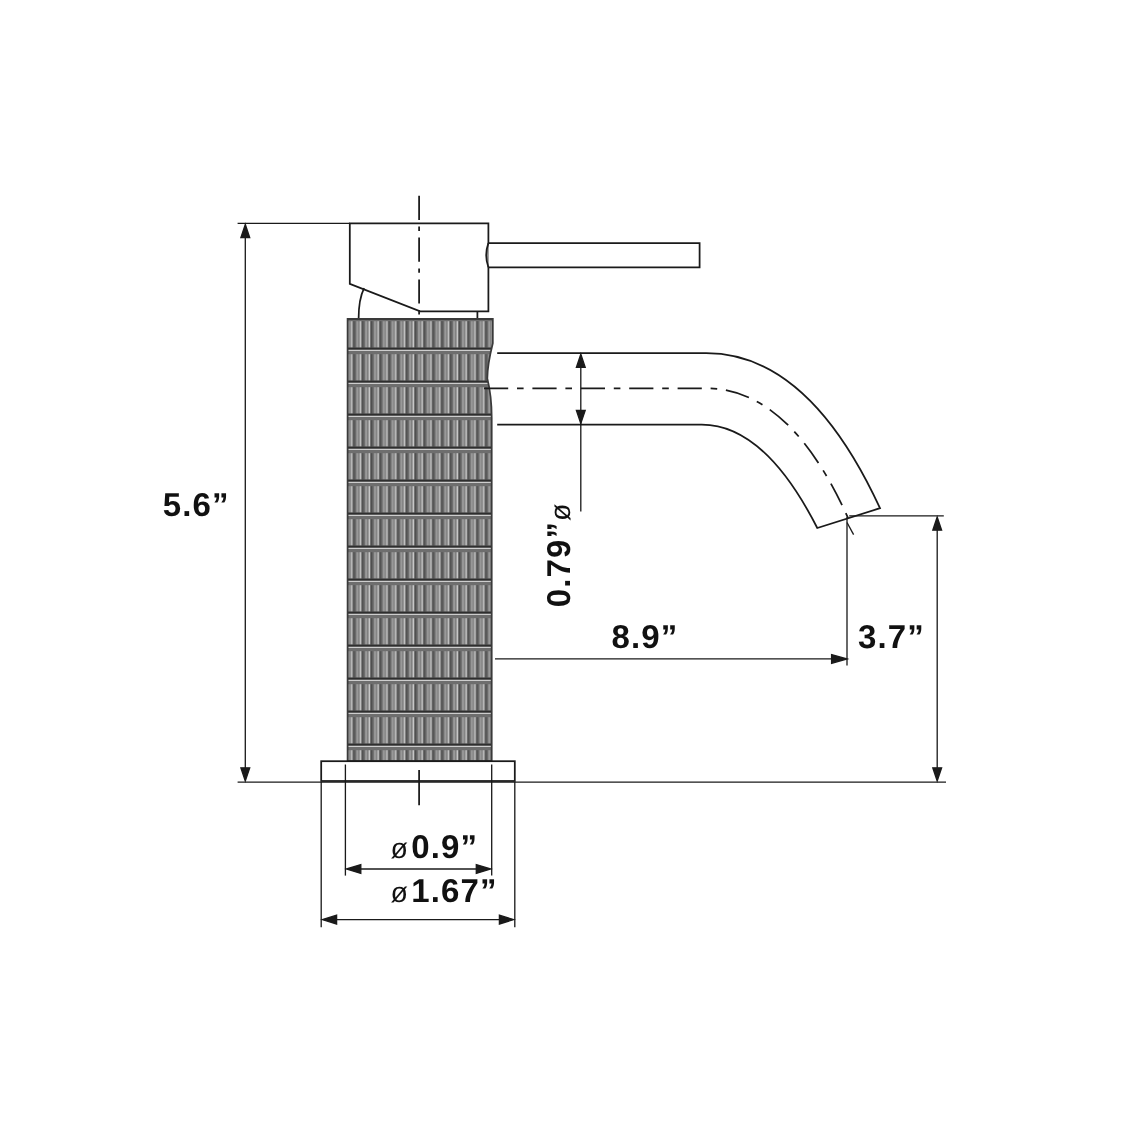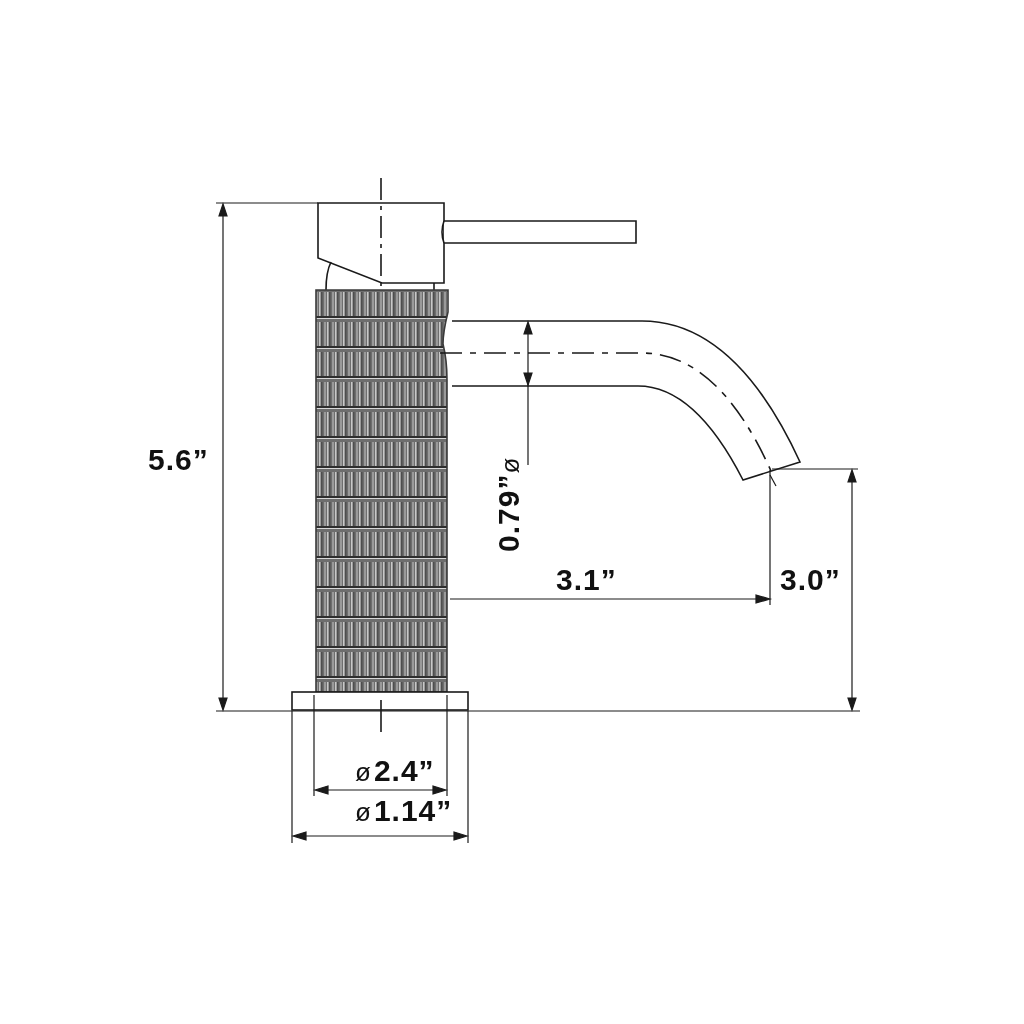--- a/index.html
+++ b/index.html
@@ -107,26 +107,26 @@
 
 <div class="dim-label" id="lbl-height">
   <span>5.6”</span>
 </div>
 
 <div class="dim-label" id="lbl-spout-dia">
   <span>0.79”</span><span class="phi">ø</span>
 </div>
 
 <div class="dim-label" id="lbl-reach">
-  <span>3.1”</span>
+  <span>8.9”</span>
 </div>
 
 <div class="dim-label" id="lbl-clearance">
-  <span>3.0”</span>
+  <span>3.7”</span>
 </div>
 
 <div class="dim-label" id="lbl-body-dia">
-  <span class="phi">ø</span><span>2.4”</span>
+  <span class="phi">ø</span><span>0.9”</span>
 </div>
 
 <div class="dim-label" id="lbl-base-dia">
-  <span class="phi">ø</span><span>1.14”</span>
+  <span class="phi">ø</span><span>1.67”</span>
 </div>
 
 </body></html>

